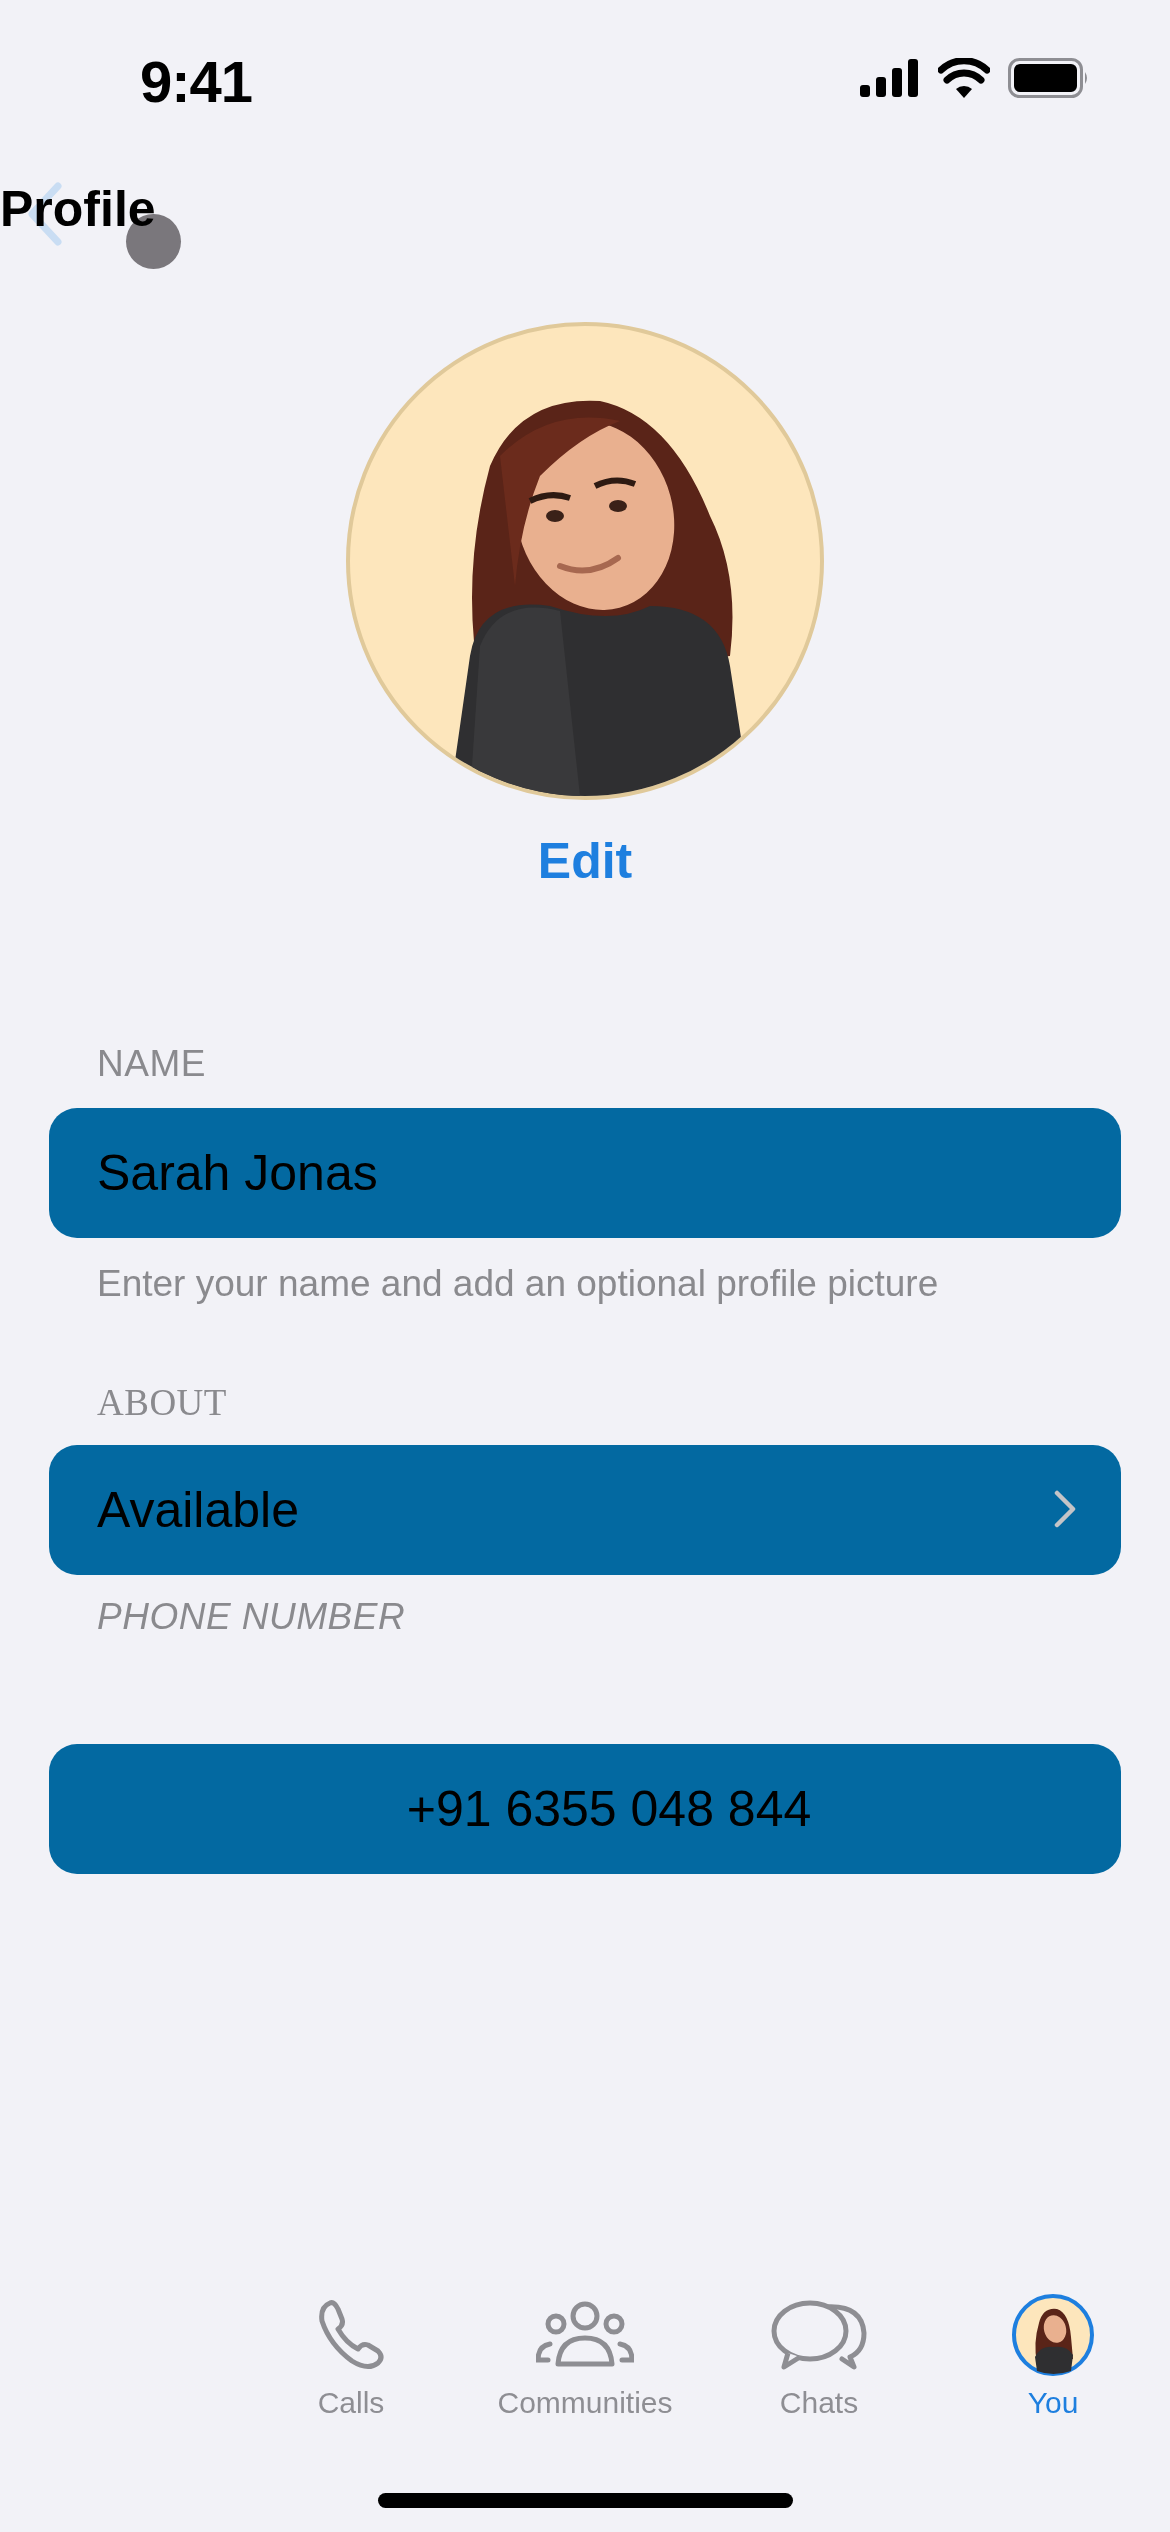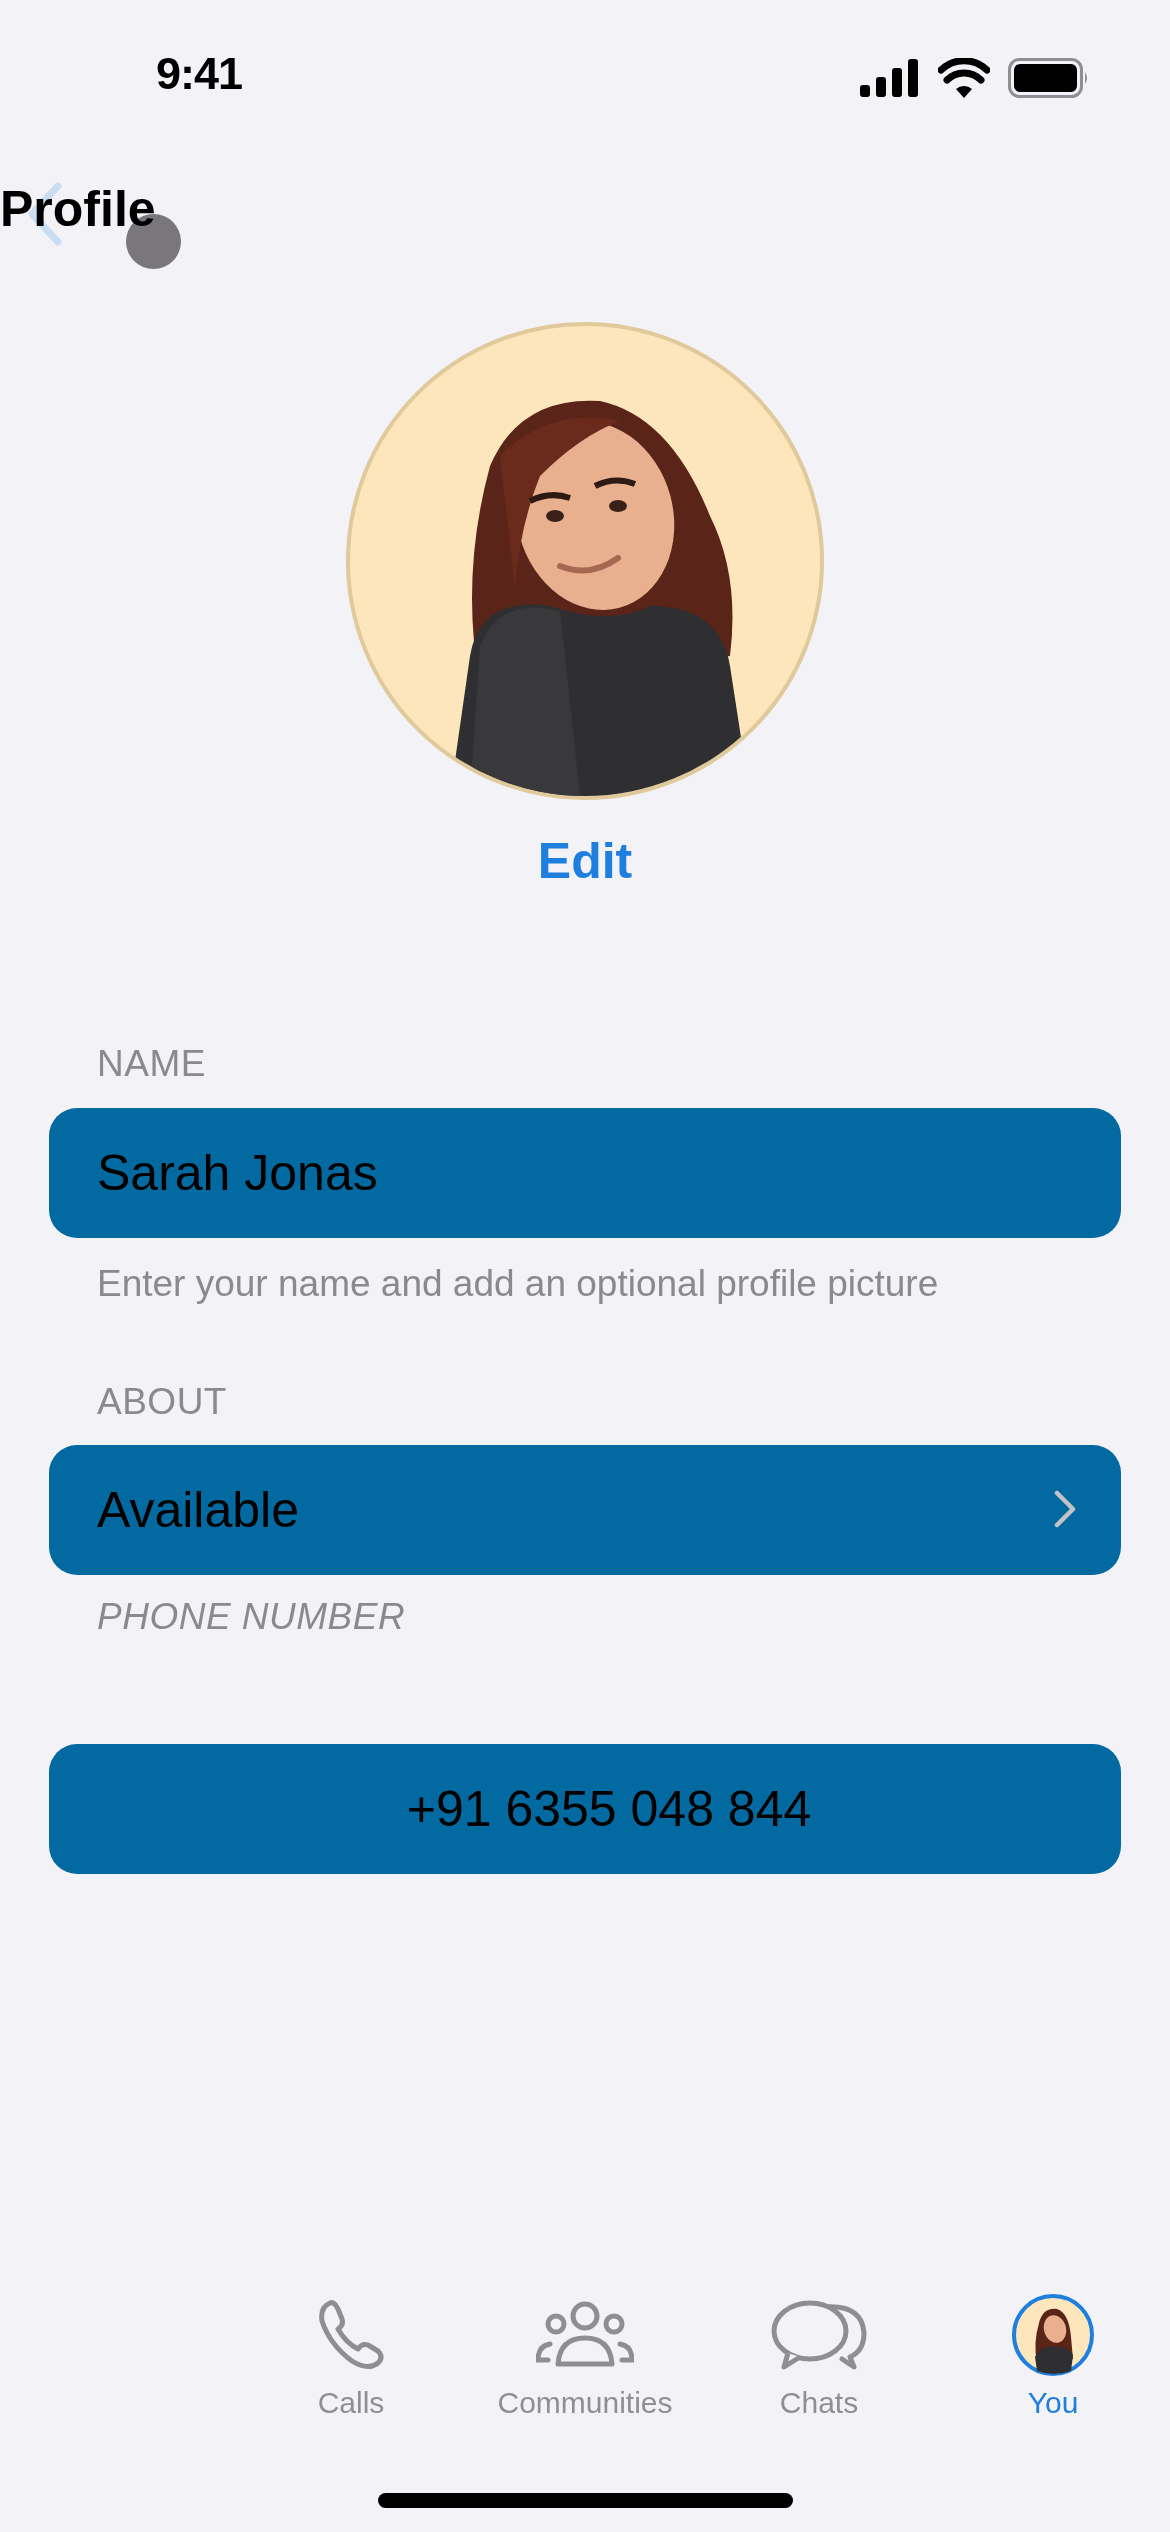--- a/index.html
+++ b/index.html
@@ -1,20 +1,20 @@
 <!DOCTYPE html>
 <html><head>
 <meta charset="utf-8">
 <style>
   * { box-sizing: border-box; margin: 0; padding: 0; }
   html, body { width: 1170px; height: 2532px; background: #F2F2F7; overflow: hidden; }
   body { font-family: "Liberation Sans", sans-serif; color: #000; position: relative; }
 
   .status-bar { position: absolute; top: 0; left: 0; width: 1170px; height: 150px; }
-  .time { position: absolute; left: 156px; top: 48px; font-size: 45px; font-weight: bold; letter-spacing: -1px; }
+  .time { position: absolute; left: 140px; top: 48px; font-size: 58px; font-weight: bold; letter-spacing: -1px; }
   .status-icons { position: absolute; right: 80px; top: 58px; display: flex; align-items: center; gap: 18px; }
 
   .nav { position: absolute; top: 160px; left: 0; width: 1170px; height: 110px; }
   .back { position: absolute; left: 20px; top: 14px; width: 50px; height: 80px; }
   .touch-dot { position: absolute; left: 126px; top: 54px; width: 55px; height: 55px; border-radius: 50%; background: #7A777C; }
   .nav-title { position: absolute; left: 0; right: 0; top: 20px; text-align: left; font-size: 50px; font-weight: bold; }
 
   .avatar-big { position: absolute; left: 346px; top: 322px; width: 478px; height: 478px; border-radius: 50%;
     background: #FDE6BC; border: 4px solid #E0C99A; overflow: hidden; }
   .edit { position: absolute; left: 0; right: 0; top: 832px; text-align: center; font-size: 50px; font-weight: bold; color: #1E7FDF; }
@@ -82,21 +82,21 @@
   </svg>
 </div>
 <div class="edit">Edit</div>
 
 <div class="section-label" style="top:1043px;">NAME</div>
 <div class="cell" style="top:1108px;">
   <span>Sarah Jonas</span>
 </div>
 <div class="hint">Enter your name and add an optional profile picture</div>
 
-<div class="section-label" style="top:1381px;">ABOUT</div>
+<div class="section-label" style="top:1381px;font-family:Liberation Serif, serif;">ABOUT</div>
 <div class="cell" style="top:1445px;">
   <span>Available</span>
   <svg class="chevron" width="24" height="40" viewBox="0 0 24 40">
     <path d="M4 4 L20 20 L4 36" stroke="#C4C4C7" stroke-width="4.5" fill="none" stroke-linecap="round" stroke-linejoin="round"></path>
   </svg>
 </div>
 
 <div class="section-label" style="top:1596px;font-style:italic;">PHONE NUMBER</div>
 <div class="cell" style="top:1744px;justify-content:center;">
   <span>+91 6355 048 844</span>

